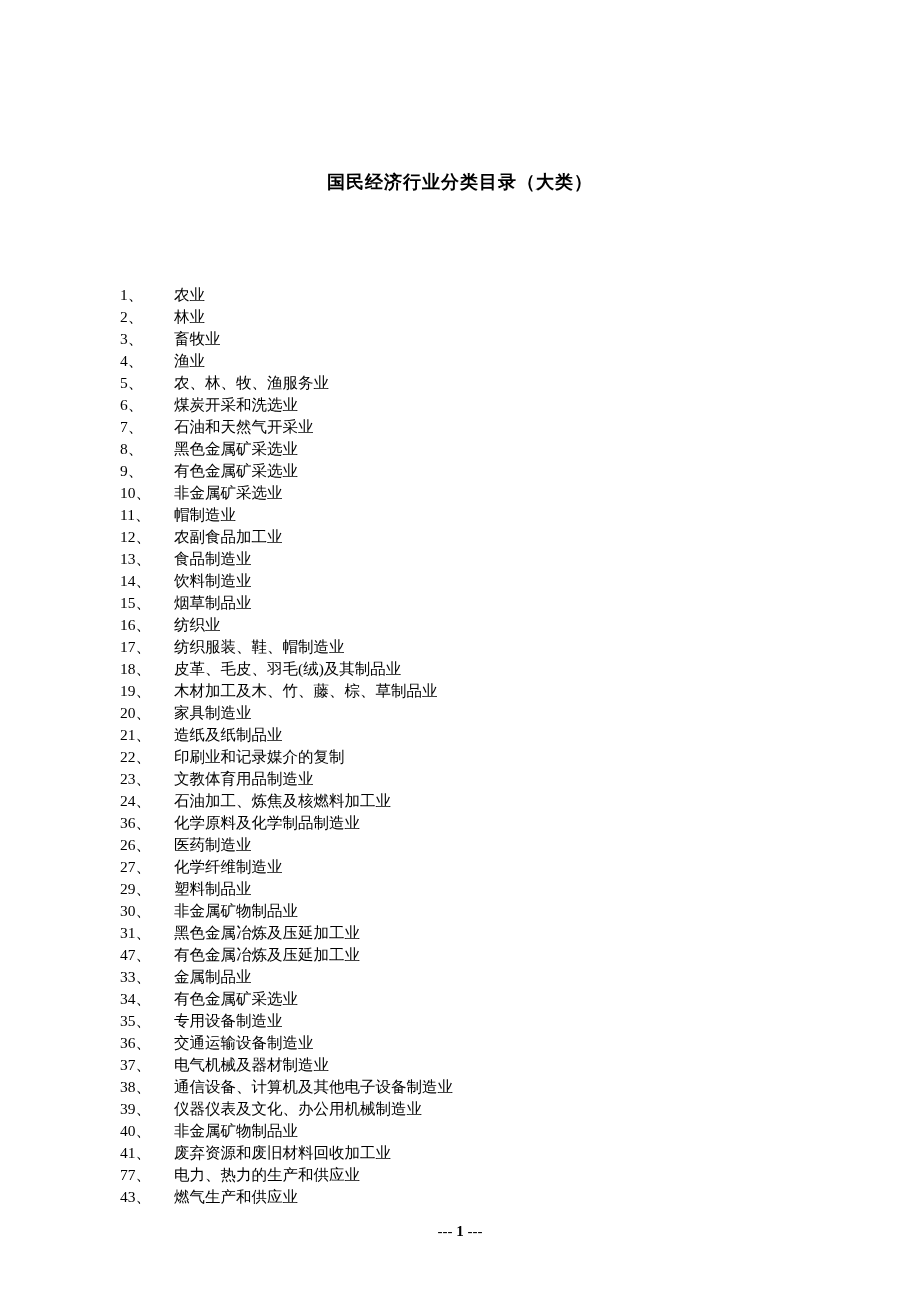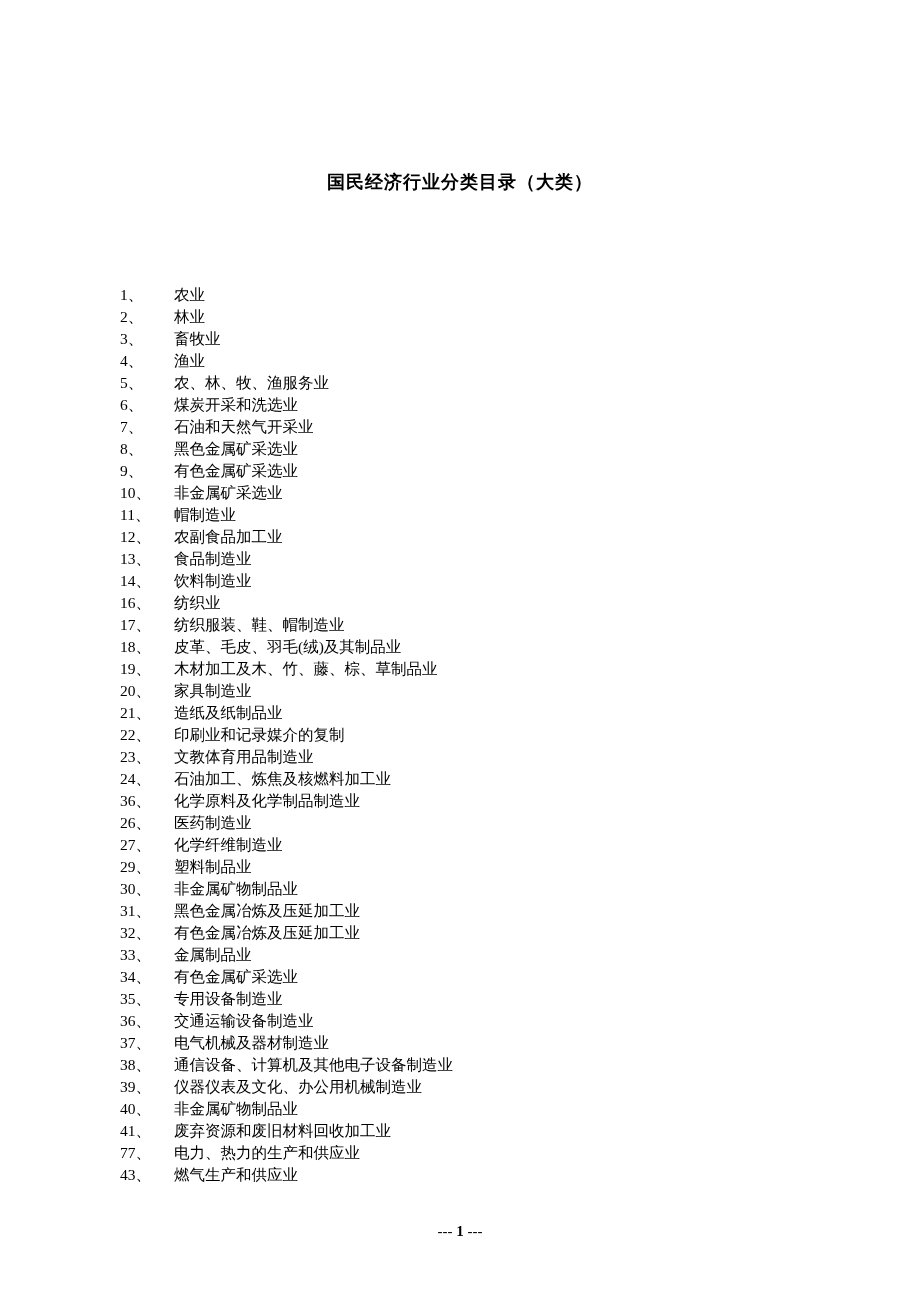--- a/index.html
+++ b/index.html
@@ -106,20 +106,24 @@
       </div>
       <div class="list-row">
         <span class="list-num">13、</span>
         <span class="list-label">食品制造业</span>
       </div>
       <div class="list-row">
         <span class="list-num">14、</span>
         <span class="list-label">饮料制造业</span>
       </div>
       <div class="list-row">
+        <span class="list-num">15、</span>
+        <span class="list-label">烟草制品业</span>
+      </div>
+      <div class="list-row">
         <span class="list-num">16、</span>
         <span class="list-label">纺织业</span>
       </div>
       <div class="list-row">
         <span class="list-num">17、</span>
         <span class="list-label">纺织服装、鞋、帽制造业</span>
       </div>
       <div class="list-row">
         <span class="list-num">18、</span>
         <span class="list-label">皮革、毛皮、羽毛(绒)及其制品业</span>
@@ -166,21 +170,21 @@
       </div>
       <div class="list-row">
         <span class="list-num">30、</span>
         <span class="list-label">非金属矿物制品业</span>
       </div>
       <div class="list-row">
         <span class="list-num">31、</span>
         <span class="list-label">黑色金属冶炼及压延加工业</span>
       </div>
       <div class="list-row">
-        <span class="list-num">32、</span>
+        <span class="list-num">47、</span>
         <span class="list-label">有色金属冶炼及压延加工业</span>
       </div>
       <div class="list-row">
         <span class="list-num">33、</span>
         <span class="list-label">金属制品业</span>
       </div>
       <div class="list-row">
         <span class="list-num">34、</span>
         <span class="list-label">有色金属矿采选业</span>
       </div>

